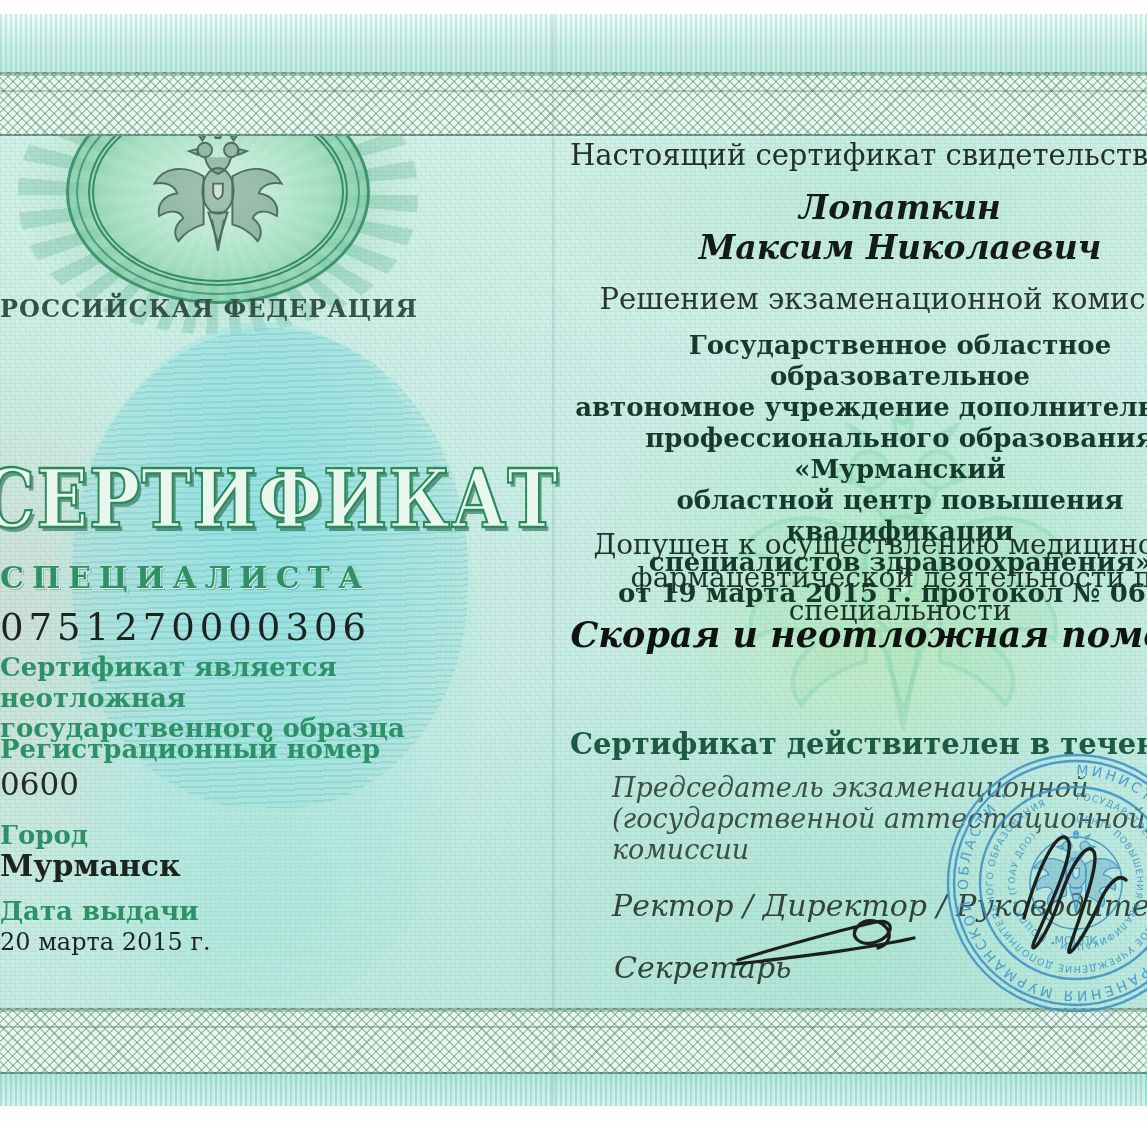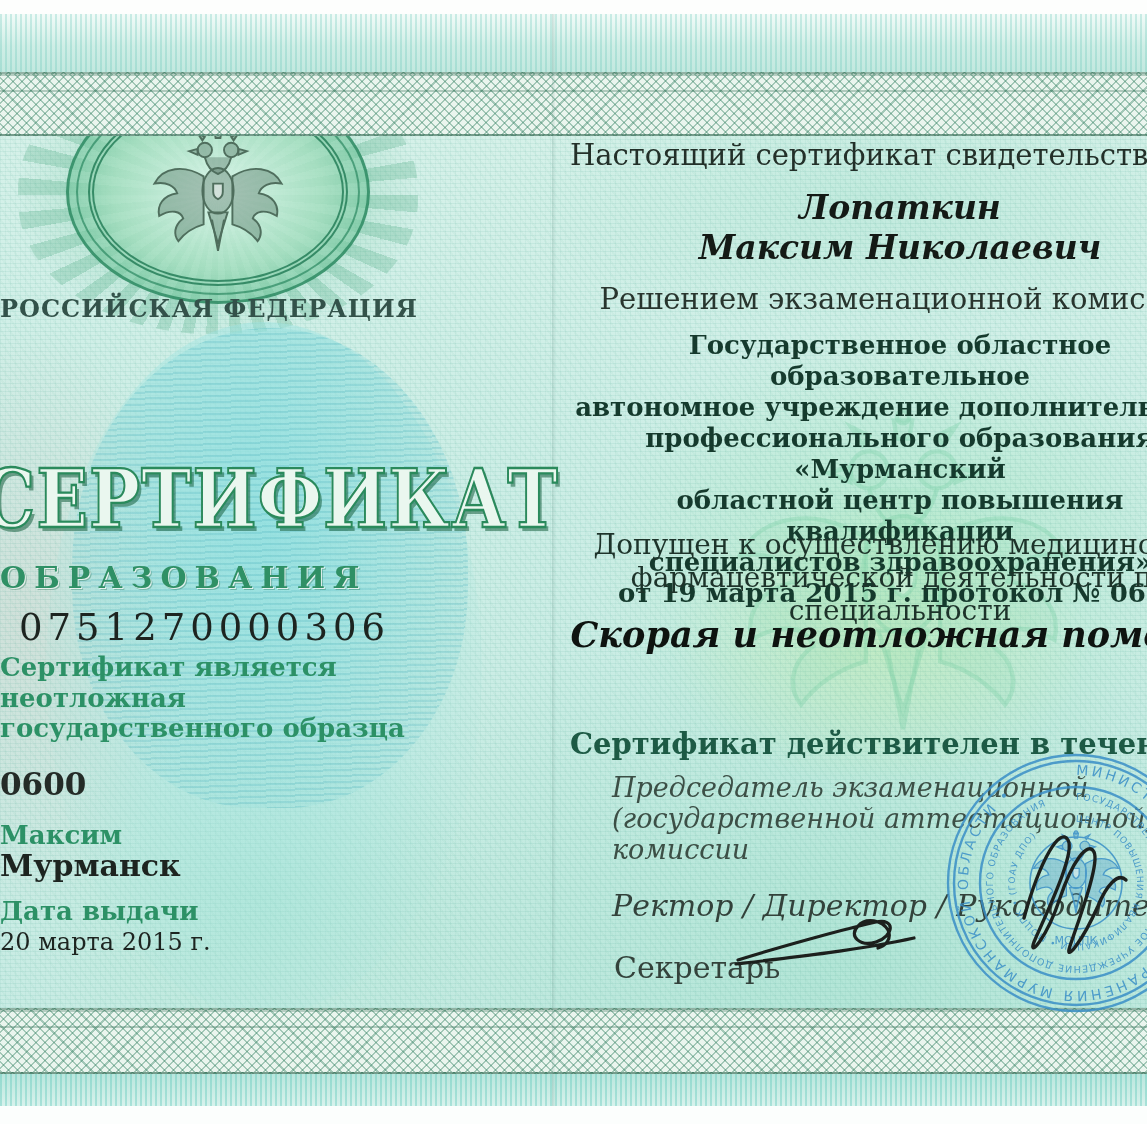--- a/index.html
+++ b/index.html
@@ -73,41 +73,41 @@
   .right-col{left:570px;width:660px;text-align:center;}
 
   .country{top:294px;font-size:24px;font-weight:bold;letter-spacing:1px;color:#33524a;}
   .big-title{top:452px;left:-26px;width:486px;text-align:center;z-index:5;position:absolute;margin:0;
     font-size:70px;font-weight:bold;letter-spacing:1px;white-space:nowrap;
     transform:scale(.97,1.14);transform-origin:center top;
     color:#eaf7ef;-webkit-text-stroke:2px #2a8a5c;
     text-shadow:3px 3px 0 rgba(22,95,62,.55), -1px -1px 0 rgba(255,255,255,.7);}
   .subtitle{top:560px;font-size:30px;font-weight:bold;letter-spacing:8px;color:#2f9065;
     text-shadow:1px 1px 0 rgba(255,255,255,.8), 2px 2px 0 rgba(30,110,75,.35);}
-  .serial{top:606px;font-size:37px;letter-spacing:5px;color:#1d2420;padding-left:19px;}
+  .serial{top:606px;font-size:37px;letter-spacing:5px;color:#1d2420;}
   .note{top:652px;font-size:26px;font-weight:bold;color:#2c9166;line-height:1.18;white-space:normal;}
   .reg-label{top:734px;font-size:26px;font-weight:bold;color:#2c9166;}
-  .reg-value{top:766px;font-size:31px;color:#242b27;font-weight:bold;}
+  .reg-value{top:766px;font-size:31px;color:#242b27;}
   .city-label{top:820px;font-size:26px;font-weight:bold;color:#2c9166;}
   .city-value{top:848px;font-size:30px;font-weight:bold;color:#1d2420;}
   .date-label{top:896px;font-size:26px;font-weight:bold;color:#2c9166;}
   .date-value{top:928px;font-size:24px;color:#1d2420;}
 
   .intro{top:138px;font-size:29px;color:#233029;}
   .surname{top:188px;font-size:33px;font-weight:bold;font-style:italic;color:#141a16;}
   .patronymic{top:228px;font-size:33px;font-weight:bold;font-style:italic;color:#141a16;}
   .commission{top:282px;font-size:29px;color:#28352e;}
   .institution{top:330px;font-size:26px;font-weight:bold;color:#153a2d;line-height:31px;white-space:normal;}
   .admission{top:528px;font-size:28px;color:#1d332a;line-height:33px;white-space:normal;}
   .specialty{top:614px;font-size:35px;font-weight:bold;font-style:italic;color:#0e1310;}
   .validity{top:727px;font-size:29px;font-weight:bold;color:#1d5a45;}
   .chairman{left:612px;top:772px;width:620px;text-align:left;font-size:27px;font-style:italic;
     color:#3c4f46;line-height:31px;white-space:normal;}
   .rector{left:612px;top:888px;text-align:left;font-size:30px;font-style:italic;color:#33423b;}
-  .secretary{left:614px;top:950px;text-align:left;font-size:30px;color:#33423b;}
+  .secretary{left:614px;top:950px;text-align:left;font-size:30px;font-style:italic;color:#33423b;}
 
   .sig{position:absolute;z-index:7;}
   .sig-rector{left:1002px;top:822px;width:150px;height:140px;}
   .sig-secretary{left:728px;top:900px;width:200px;height:92px;}
   .seal{position:absolute;left:945px;top:752px;width:262px;height:262px;z-index:6;opacity:.85;}
 </style>
 </head>
 <body>
 
 <div class="page">
@@ -153,25 +153,26 @@
         <path d="M72,42 C88,32 106,34 113,48 C103,46 96,50 94,56 C106,58 111,66 109,75 C99,69 91,71 89,77 C97,83 97,91 93,96 C87,88 79,84 72,82 Z"></path>
         <path d="M52,72 L60,98 L68,72 Z"></path>
         <path d="M55,78 L60,104 M65,78 L60,104"></path>
         <path d="M56,48 h8 v7 c0,4 -4,6 -4,6 c0,0 -4,-2 -4,-6 z" fill="rgba(255,255,255,.5)"></path>
       </g>
     </defs>
   </svg>
 
   <p class="t left-col center country">РОССИЙСКАЯ ФЕДЕРАЦИЯ</p>
   <p class="big-title">СЕРТИФИКАТ</p>
-  <p class="t left-col subtitle">ОБРАЗОВАНИЯ</p>
+  <p class="t left-col subtitle">СПЕЦИАЛИСТА</p>
   <p class="t left-col serial">0751270000306</p>
   <p class="t left-col note">Сертификат является неотложная государственного образца</p>
+  <p class="t left-col reg-label">Регистрационный номер</p>
   <p class="t left-col reg-value">0600</p>
-  <p class="t left-col city-label">Максим</p>
+  <p class="t left-col city-label">Город</p>
   <p class="t left-col date-label">Дата выдачи</p>
   <p class="t left-col city-value">Мурманск</p>
   <p class="t left-col date-value">20 марта 2015 г.</p>
 
   <p class="t right-col intro">Настоящий сертификат свидетельствует о том</p>
   <p class="t right-col surname">Лопаткин</p>
   <p class="t right-col patronymic">Максим Николаевич</p>
   <p class="t right-col commission">Решением экзаменационной комиссии</p>
 
   <div class="t right-col institution">

